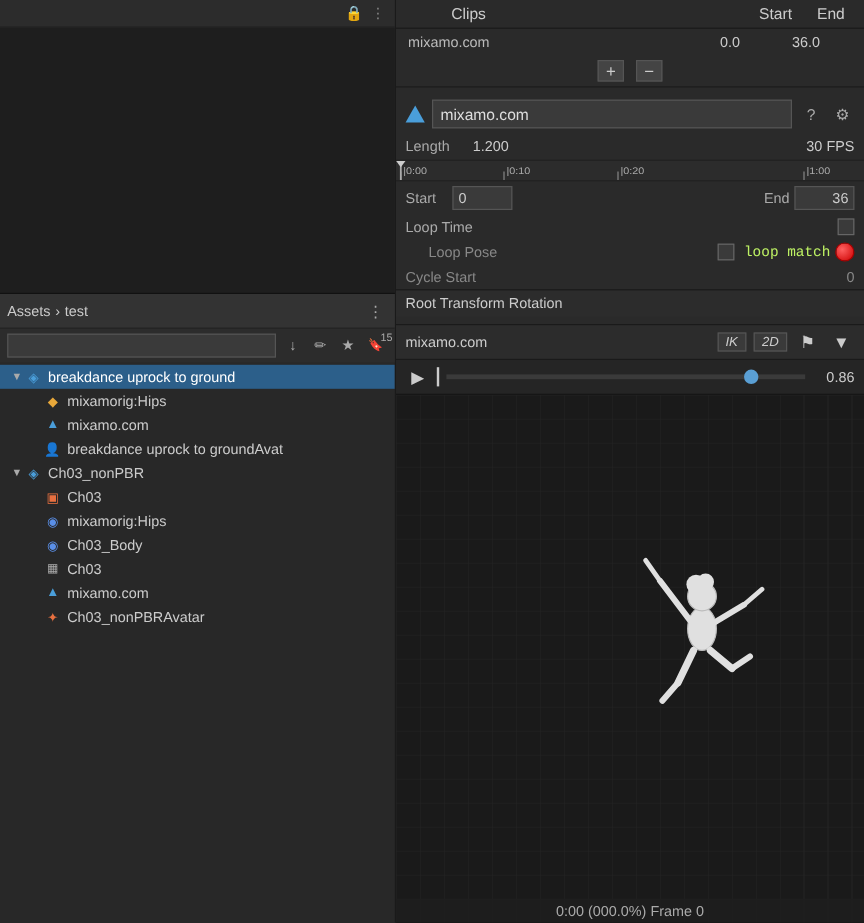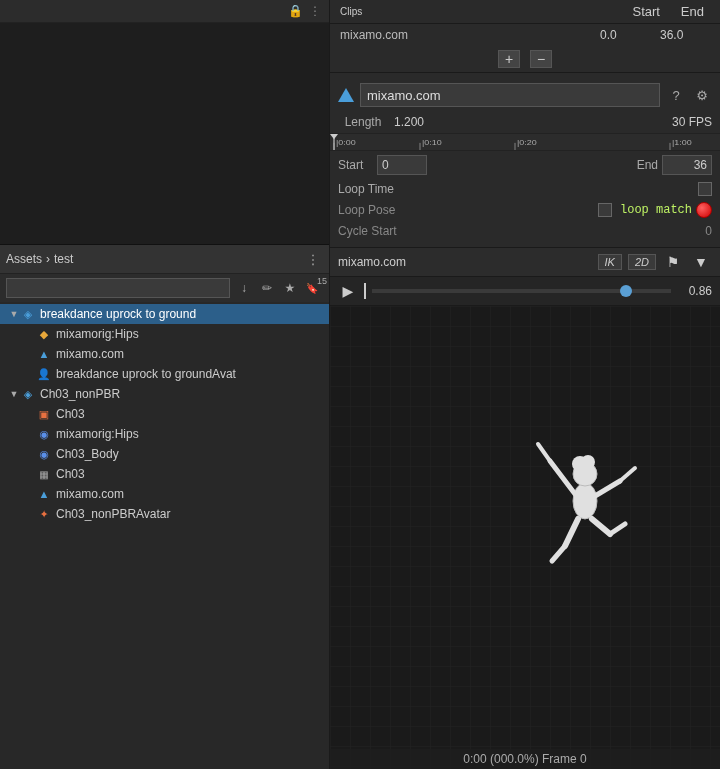--- a/index.html
+++ b/index.html
@@ -168,22 +168,23 @@
 
     .clips-header {
       display: flex;
       align-items: center;
       padding: 4px 10px;
       border-bottom: 1px solid #1a1a1a;
     }
 
     .clips-title {
       flex: 1;
-      font-size: 10px;
-      color: #ccc;
+      font-size: 13px;
+      color: #ccc;
+      margin-left: 36px;
     }
 
     .clips-col-start {
       width: 60px;
       text-align: right;
       color: #ccc;
       font-size: 13px;
     }
 
     .clips-col-end {
@@ -305,21 +306,20 @@
       display: flex;
       align-items: center;
       padding: 4px 8px;
       gap: 6px;
     }
 
     .anim-length-label {
       color: #aaa;
       font-size: 12px;
       min-width: 50px;
-      text-align: center;
     }
 
     .anim-length-val {
       color: #ccc;
       font-size: 12px;
     }
 
     .anim-fps {
       margin-left: auto;
       color: #ccc;
@@ -742,33 +742,34 @@
       <input class="se-input" type="text" value="0" style="">
       <span class="se-end-label">End</span>
       <input class="se-end-input" type="text" value="36" style="">
     </div>
 
     <div class="loop-time-row">
       <span style="color:#aaa; font-size:12px; flex:1;">Loop Time</span>
       <div class="loop-checkbox"></div>
     </div>
 
-    <div style="display:flex; align-items:center; padding:3px 8px; gap:4px;">
+    <div style="display:flex; align-items:center; padding:3px 8px; gap:4px;margin-left:19px;">
       <span style="color:#888; font-size:12px; flex:1;">Loop Pose</span>
       <div class="loop-checkbox"></div>
       <span style="margin-left:auto;"></span>
       <span class="loop-match-label">loop match</span>
       <div class="loop-match-dot"></div>
     </div>
 
     <div class="cycle-offset-row">
       <span style="color:#888; font-size:12px; flex:1;">Cycle Start</span>
       <span class="cycle-val">0</span>
     </div>
 
+    <div class="root-transform-header">Root Transform Rotation</div>
   </div>
 
   <div class="preview-section">
 
     <div class="preview-toolbar">
       <span class="preview-name">mixamo.com</span>
       <button class="preview-badge">IK</button>
       <button class="preview-badge">2D</button>
       <button class="preview-icon-btn">⚑</button>
       <button class="preview-icon-btn">▼</button>

